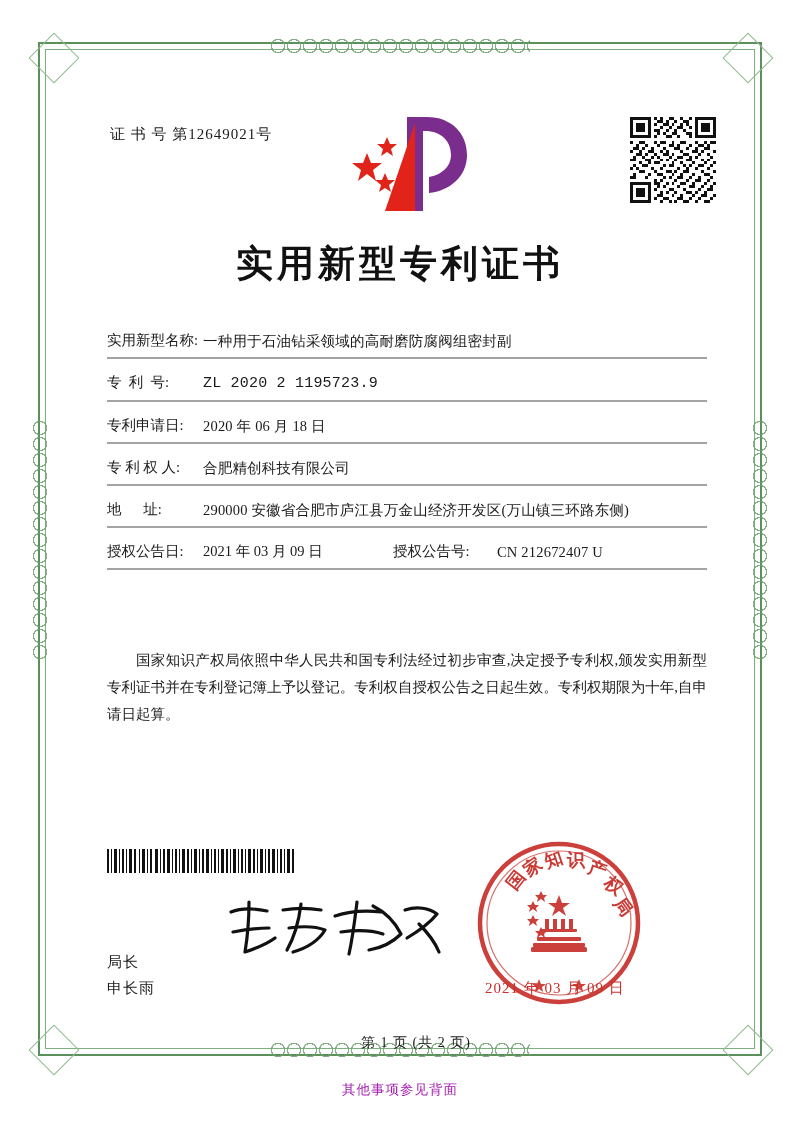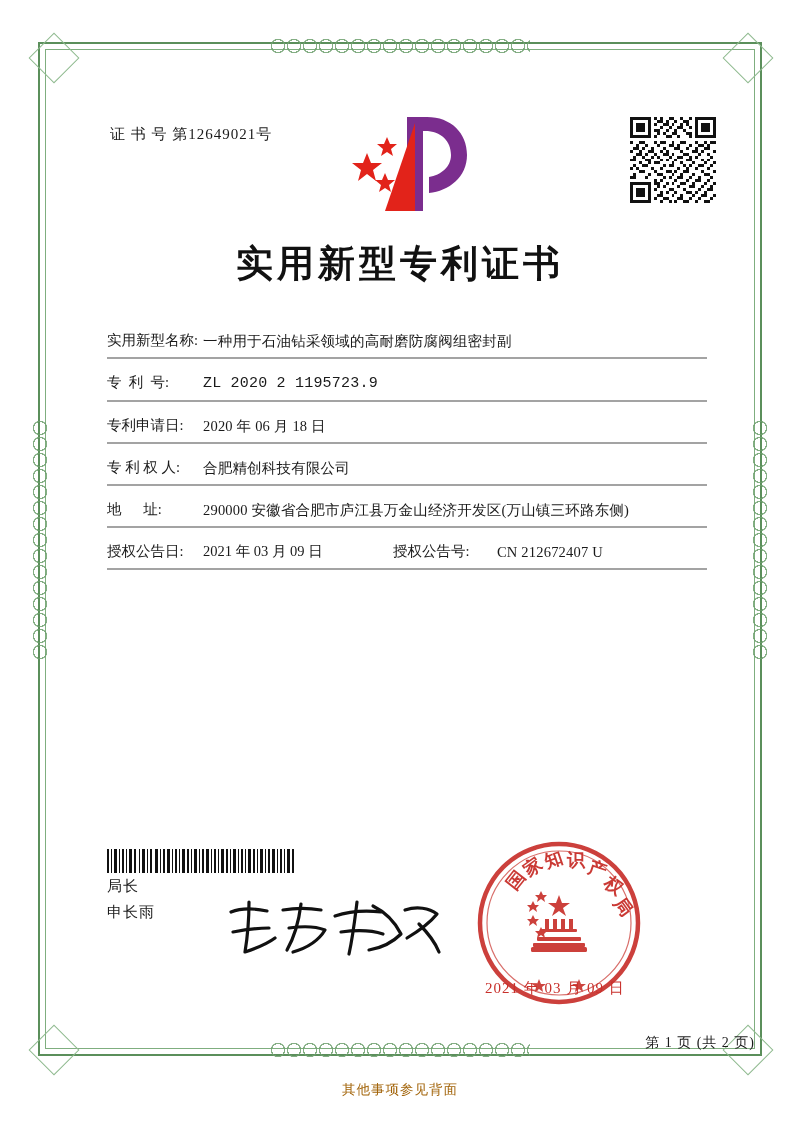--- a/index.html
+++ b/index.html
@@ -198,21 +198,21 @@
     left: 62px;
     top: 800px;
     width: 230px;
     height: 24px;
   }
 
   
   .sig-block {
     position: absolute;
     left: 62px;
-    top: 824px;
+    top: 900px;
     font-family: "Liberation Serif", serif;
     font-size: 15px;
     line-height: 1.75;
     letter-spacing: 1px;
   }
   .handwriting {
     position: absolute;
     left: 178px;
     top: 845px;
     width: 230px;
@@ -232,37 +232,37 @@
     left: 440px;
     top: 930px;
     font-family: "Liberation Serif", serif;
     font-size: 15px;
     color: #c8302b;
     letter-spacing: 1px;
   }
 
   .page-no {
     position: absolute;
-    left: 0;
+    left: 16px;
     top: 985px;
     width: 710px;
-    text-align: right;
+    text-align: center;
     font-family: "Liberation Serif", serif;
     font-size: 14px;
     letter-spacing: 1px;
   }
   .footnote {
     position: absolute;
     left: 0;
     top: 1081px;
     width: 800px;
     text-align: center;
     font-family: "Liberation Serif", serif;
     font-size: 13.5px;
-    color: #a16207;
+    color: #a21caf;
     letter-spacing: 1px;
   }
 </style>
 </head>
 <body>
 
 <div class="border-outer"></div>
 <div class="border-inner"></div>
 <div class="corner tl"></div>
 <div class="corner tr"></div>
@@ -527,20 +527,21 @@
     <div class="row underline two-col">
       <div class="label">授权公告日:</div>
       <div class="value2">2021 年 03 月 09 日</div>
       <div class="label2">授权公告号:</div>
       <div class="value">CN 212672407 U</div>
     </div>
 
   </div>
 
   <div class="paragraphs">
+    <p>国家知识产权局依照中华人民共和国专利法经过初步审查,决定授予专利权,颁发实用新型专利证书并在专利登记簿上予以登记。专利权自授权公告之日起生效。专利权期限为十年,自申请日起算。</p>
   </div>
 
   <div class="barcode">
     <svg viewBox="0 0 230 24" width="230" height="24" shape-rendering="crispEdges" xmlns="http://www.w3.org/2000/svg">
       <g fill="#111">
         <rect x="0" y="0" width="2" height="24"></rect>
           <rect x="4" y="0" width="1" height="24"></rect>
         <rect x="7" y="0" width="3" height="24"></rect>
           <rect x="12" y="0" width="1" height="24"></rect>
         <rect x="15" y="0" width="2" height="24"></rect>

